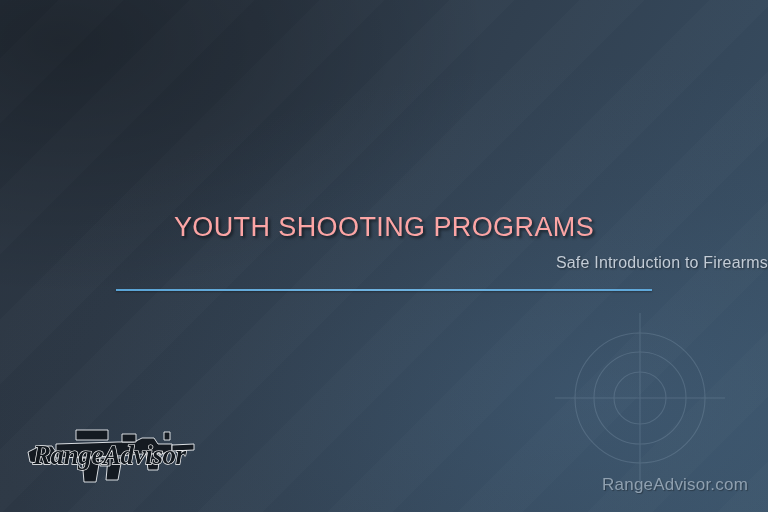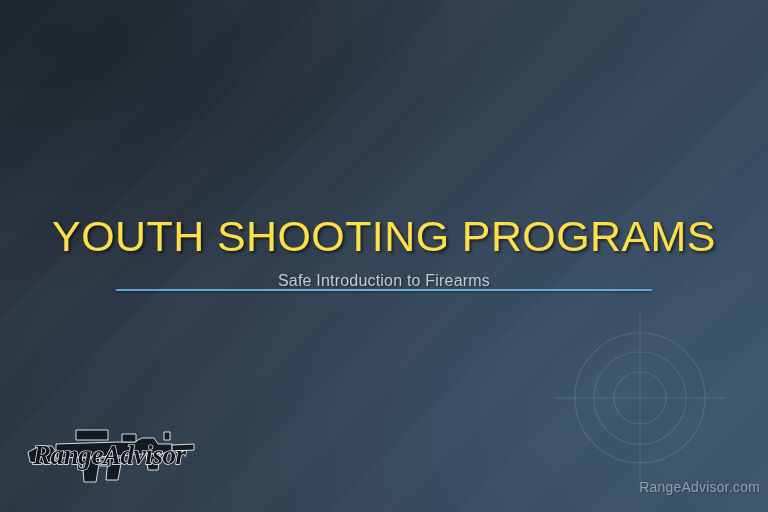--- a/index.html
+++ b/index.html
@@ -61,53 +61,54 @@
 
   
   .title-block {
     position: absolute;
     left: 0;
     top: 212px;
     width: 768px;
     text-align: center;
   }
   .slide-title {
-    font-size: 43px;
+    font-size: 27px;
     font-weight: 400;
     letter-spacing: 0.4px;
-    color: #fde047;
+    color: #fca5a5;
     line-height: 1.12;
     text-shadow: 2px 2px 3px rgba(0,0,0,0.55);
     white-space: nowrap;
   }
   .slide-subtitle {
     margin-top: 12px;
     font-size: 16px;
     font-weight: 400;
     color: #c3ccd6;
     letter-spacing: 0.2px;
     text-shadow: 1px 1px 2px rgba(0,0,0,0.45);
     white-space: nowrap;
+    text-align: right;
   }
   .accent-rule {
     position: absolute;
     left: 116px;
     top: 289px;
     width: 536px;
     height: 2px;
     background: linear-gradient(90deg, #5aa4d6 0%, #6fb3e0 48%, #5fa8da 100%);
     box-shadow: 0 1px 2px rgba(0,0,0,0.35);
   }
 
   
   .footer-text {
     position: absolute;
-    right: 8px;
+    right: 20px;
     bottom: 17px;
-    font-size: 14px;
+    font-size: 17px;
     color: #8fa0b0;
     letter-spacing: 0.2px;
     text-shadow: 1px 1px 1px rgba(0,0,0,0.3);
   }
 
   
   .logo {
     position: absolute;
     left: 22px;
     bottom: 22px;

